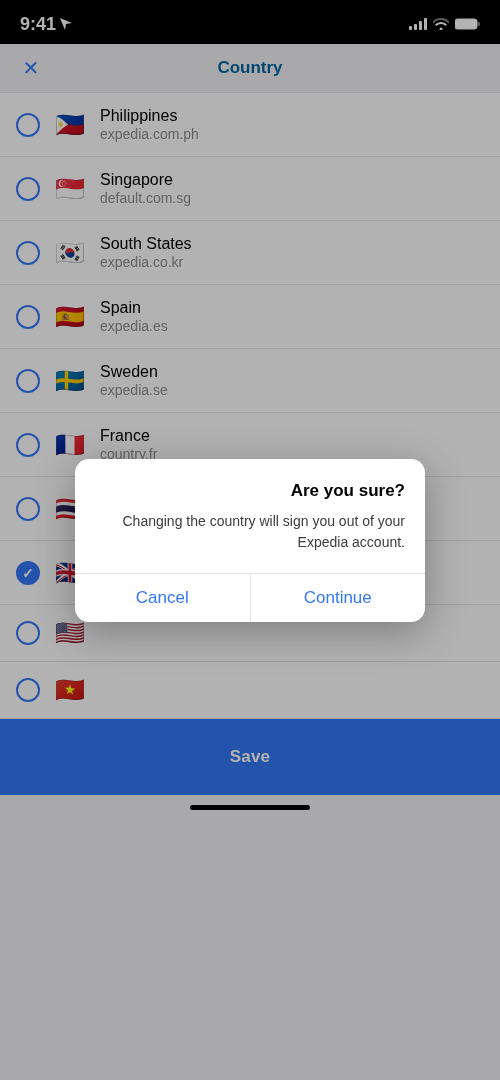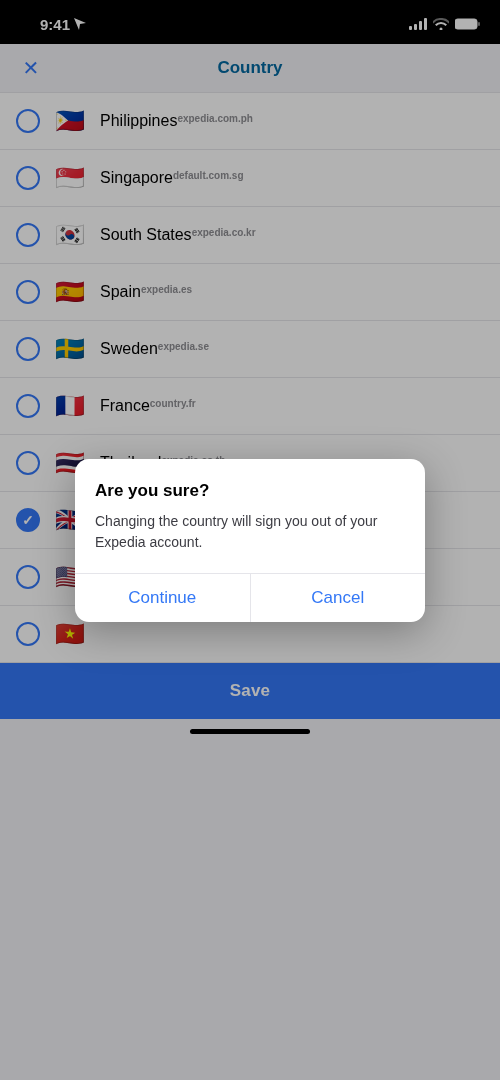--- a/index.html
+++ b/index.html
@@ -18,26 +18,25 @@
     .status-bar {
       background: #000;
       color: #fff;
       display: flex;
       justify-content: space-between;
       align-items: center;
       padding: 10px 20px 6px;
       height: 44px;
     }
     .status-time {
-      font-size: 15px;
+      font-size: 18px;
       font-weight: 600;
       display: flex;
       align-items: center;
       gap: 4px;
-      margin-left: 20px;
     }
     .status-icons {
       display: flex;
       align-items: center;
       gap: 6px;
     }
     .signal-bars {
       display: flex;
       align-items: flex-end;
       gap: 2px;
@@ -119,41 +118,40 @@
 
     .flag {
       font-size: 24px;
       flex-shrink: 0;
       width: 32px;
       text-align: center;
     }
 
     .country-info {
       display: flex;
-      flex-direction: row;
+      flex-direction: column;
     }
     .country-name {
       font-size: 16px;
       font-weight: 500;
       color: #000;
     }
     .country-url {
-      font-size: 10px;
+      font-size: 14px;
       color: #8e8e93;
       margin-top: 1px;
-      font-weight: bold;
     }
 
     
     .save-btn {
       background: #3478f6;
       color: #fff;
       border: none;
       width: 100%;
-      padding: 18px;
+      padding: 28px;
       font-size: 17px;
       font-weight: 600;
       cursor: pointer;
       letter-spacing: 0.2px;
     }
 
     .home-indicator {
       background: #f2f2f7;
       display: flex;
       justify-content: center;
@@ -184,21 +182,21 @@
     .modal {
       background: #fff;
       border-radius: 14px;
       width: 350px;
       overflow: hidden;
       box-shadow: 0 10px 40px rgba(0,0,0,0.3);
     }
 
     .modal-body {
       padding: 22px 20px 20px;
-      text-align: left;
+      text-align: right;
     }
 
     .modal-title {
       font-size: 17px;
       font-weight: 700;
       color: #000;
       margin-bottom: 10px;
     }
 
     .modal-message {
@@ -353,19 +351,19 @@
 </div>
 
 
 <div class="modal-overlay">
   <div class="modal">
     <div class="modal-body">
       <div class="modal-title">Are you sure?</div>
       <div class="modal-message">Changing the country will sign you out of your Expedia account.</div>
     </div>
     <div class="modal-actions">
+      <button class="modal-btn">Cancel</button>
       <button class="modal-btn">Continue</button>
-      <button class="modal-btn">Cancel</button>
     </div>
   </div>
 </div>
 
 
 
 </body></html>

